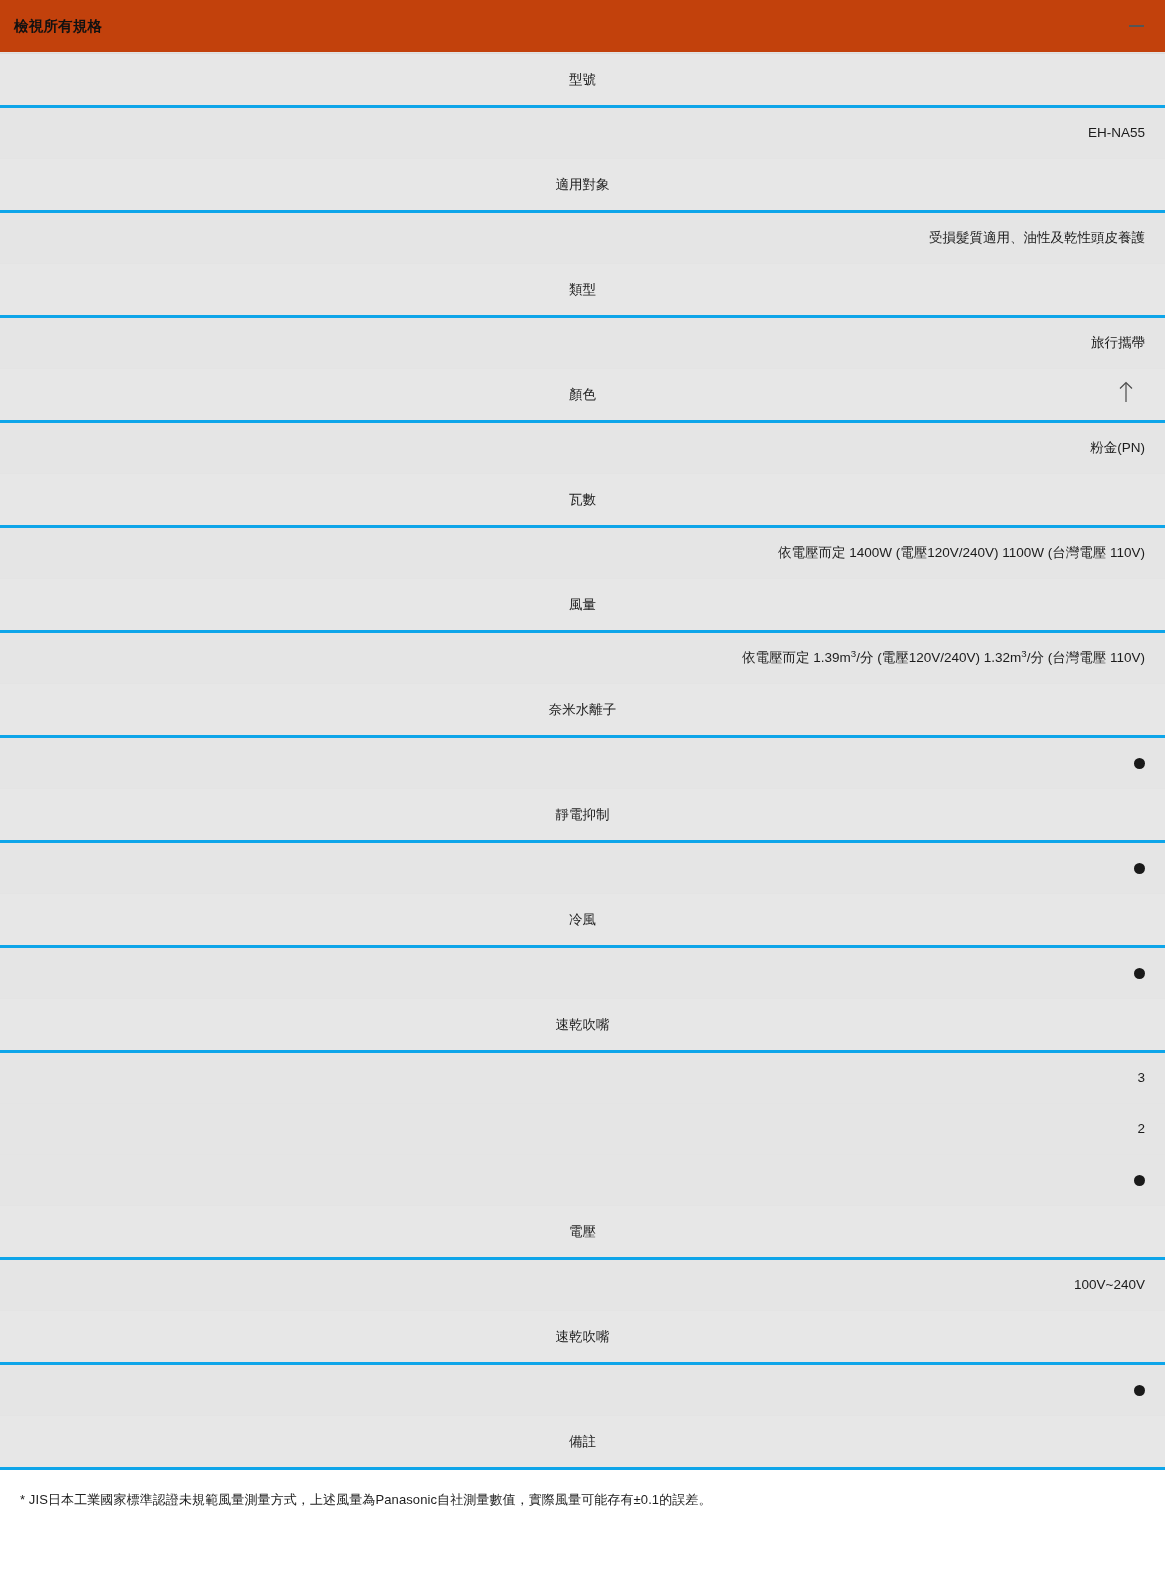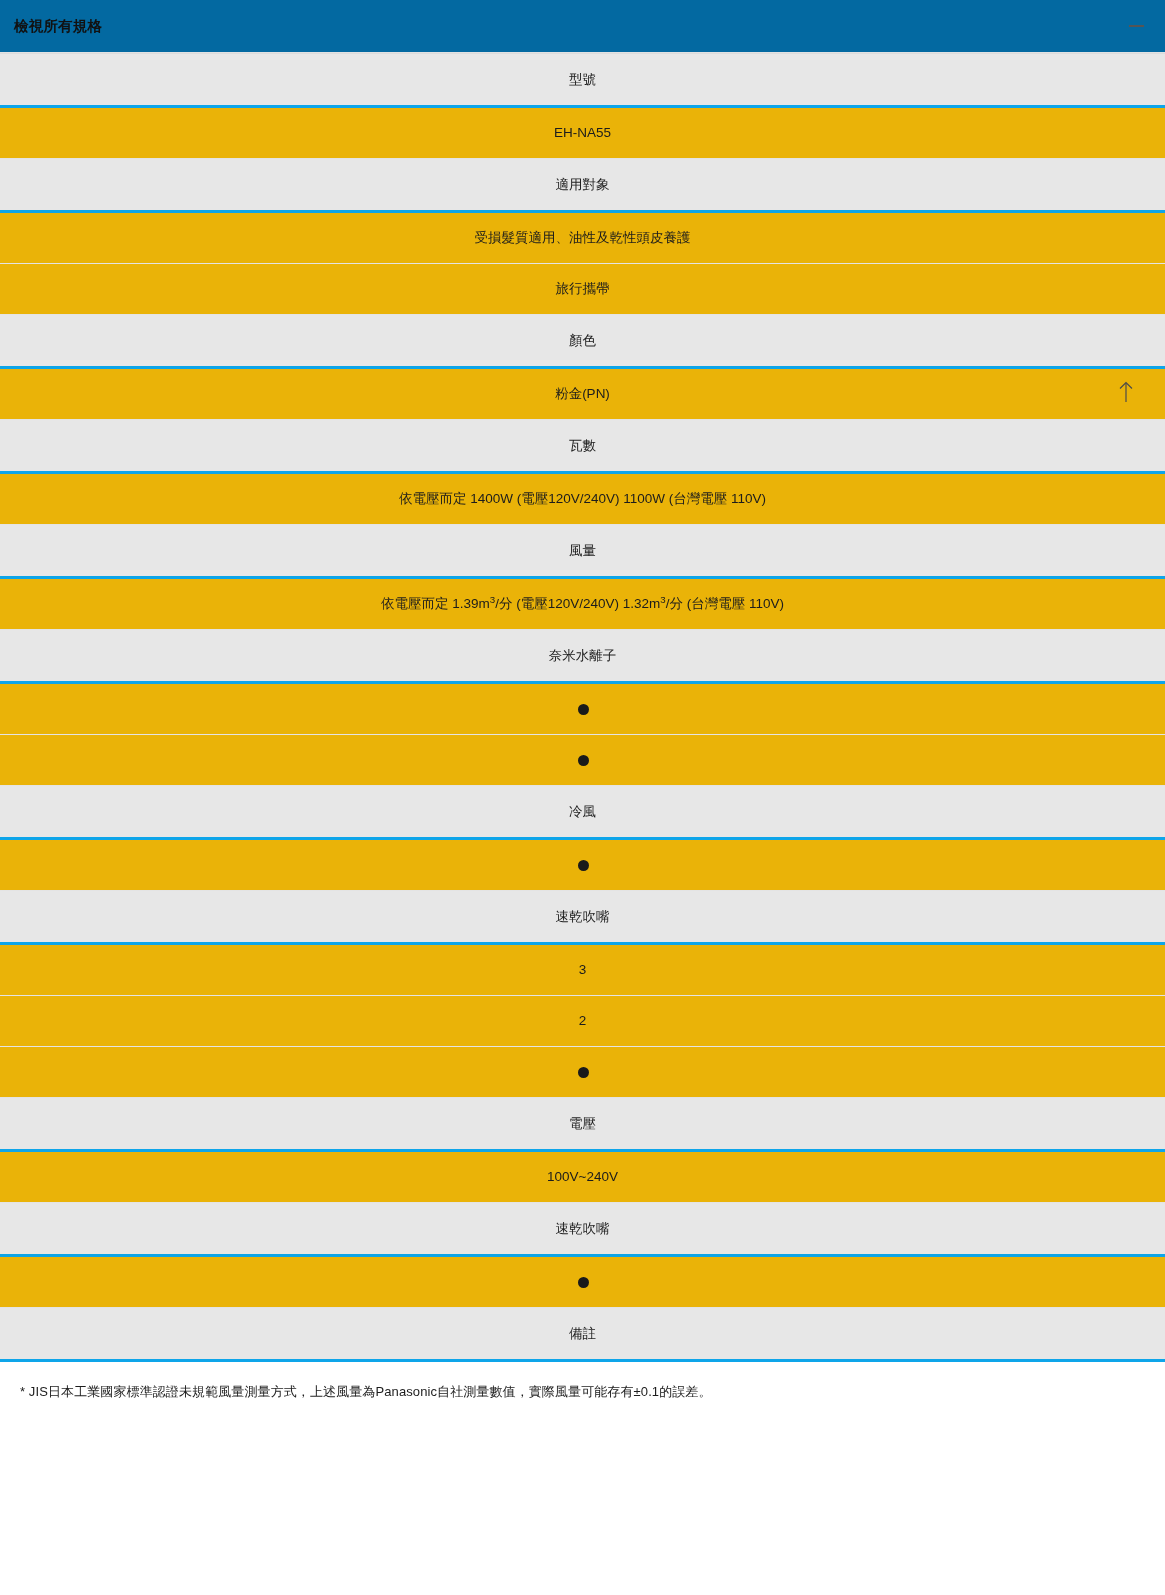--- a/index.html
+++ b/index.html
@@ -19,21 +19,21 @@
     position: relative;
   }
   
   .panel-header {
     height: 53px;
     display: flex;
     align-items: center;
     padding: 0 18px 0 14px;
     box-sizing: border-box;
     border-bottom: 1px solid #e2e2e2;
-    background: #0369a1;
+    background: #c2410c;
     position: relative;
   }
   .panel-header-title {
     font-size: 14.5px;
     font-weight: 700;
     color: #111111;
     letter-spacing: 0.2px;
   }
   .collapse-toggle {
     position: absolute;
@@ -67,22 +67,22 @@
     text-align: center;
     font-size: 13.5px;
     font-weight: 400;
     color: #1c1c1c;
     height: 51px;
     padding: 0 16px;
     border-bottom: 3px solid #0ea5e9;
     border-top: 1px solid #dcdcdc;
   }
   .spec-value-row td {
-    background: #eab308;
-    text-align: center;
+    background: #e5e5e5;
+    text-align: right;
     font-size: 13.5px;
     color: #1c1c1c;
     height: 50px;
     padding: 0 20px;
     border-bottom: 1px solid #e4e4e4;
     line-height: 1.5;
   }
   .spec-value-row td.dot-cell {
     font-size: 15px;
     letter-spacing: 0;
@@ -146,20 +146,23 @@
         </tr>
         <tr class="spec-value-row">
           <td>EH-NA55</td>
         </tr>
         <tr class="spec-label-row">
           <td>適用對象</td>
         </tr>
         <tr class="spec-value-row">
           <td>受損髮質適用、油性及乾性頭皮養護</td>
         </tr>
+        <tr class="spec-label-row">
+          <td>類型</td>
+        </tr>
         <tr class="spec-value-row">
           <td>旅行攜帶</td>
         </tr>
         <tr class="spec-label-row">
           <td>顏色</td>
         </tr>
         <tr class="spec-value-row">
           <td>粉金(PN)</td>
         </tr>
         <tr class="spec-label-row">
@@ -172,20 +175,23 @@
           <td>風量</td>
         </tr>
         <tr class="spec-value-row">
           <td>依電壓而定 1.39m<sup>3</sup>/分 (電壓120V/240V) 1.32m<sup>3</sup>/分 (台灣電壓 110V)</td>
         </tr>
         <tr class="spec-label-row">
           <td>奈米水離子</td>
         </tr>
         <tr class="spec-value-row">
           <td class="dot-cell"><span class="dot"></span></td>
+        </tr>
+        <tr class="spec-label-row">
+          <td>靜電抑制</td>
         </tr>
         <tr class="spec-value-row">
           <td class="dot-cell"><span class="dot"></span></td>
         </tr>
         <tr class="spec-label-row">
           <td>冷風</td>
         </tr>
         <tr class="spec-value-row">
           <td class="dot-cell"><span class="dot"></span></td>
         </tr>

